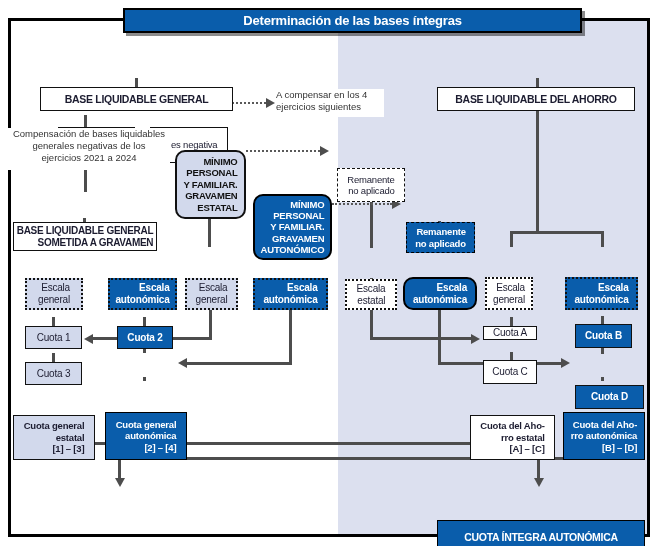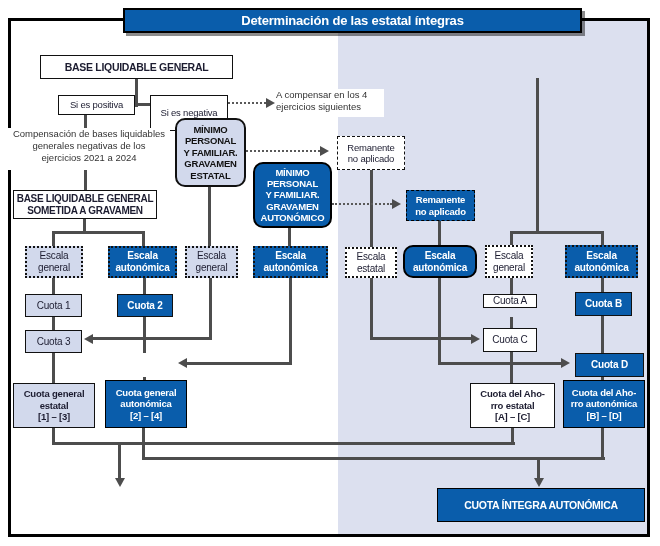--- a/index.html
+++ b/index.html
@@ -7,23 +7,23 @@
          font-family:"Liberation Sans", sans-serif;}
   .frame{position:absolute;left:8px;top:18px;width:642px;height:519px;
          border:3px solid #000;box-sizing:border-box;background:transparent;}
   .panel{position:absolute;left:338px;top:21px;width:309px;height:513px;background:#dce0ef;}
   .title-bar{position:absolute;left:123px;top:8px;width:459px;height:25px;z-index:6;
          background:#0a5dab;border:2.5px solid #000;box-sizing:border-box;
          box-shadow:3px 3px 0 rgba(0,0,0,.45);
          display:flex;align-items:center;justify-content:center;
          color:#fff;font-weight:bold;font-size:13px;letter-spacing:-.2px;}
   .box{position:absolute;box-sizing:border-box;z-index:4;
-       display:flex;align-items:center;justify-content:center;text-align:center;
+       display:flex;align-items:center;justify-content:center;text-align:right;
        white-space:pre-line;background:#fff;border:1.2px solid #111;
-       color:#1c1c30;font-size:10px;line-height:1.2;letter-spacing:-.2px;}
+       color:#1c1c30;font-size:10px;line-height:1.2;letter-spacing:-.2px;margin-top:32px;}
   .lav{background:#d2d9ec;}
   .blue{background:#0a5dab;color:#fff;font-weight:bold;}
   .dotted{border:2px dotted #111;}
   .dashed{border:1.6px dashed #111;}
   .hdr{font-weight:bold;font-size:10.5px;letter-spacing:-.3px;border-width:1.5px;}
   .sm{font-size:9.5px;}
   .b{font-weight:bold;}
   .thick{border-width:2px;border-radius:10px;}
   .label{position:absolute;z-index:4;background:#fff;white-space:pre-line;
          font-size:9.5px;line-height:1.25;color:#333;}
@@ -34,21 +34,21 @@
   .arr-right{border-top:5px solid transparent;border-bottom:5px solid transparent;border-left:9px solid #4d4d4d;}
   .arr-down{border-left:5px solid transparent;border-right:5px solid transparent;border-top:9px solid #4d4d4d;}
 </style>
 </head>
 <body>
 
 <div class="stage">
 
   <div class="panel"></div>
   <div class="frame"></div>
-  <div class="title-bar">Determinación de las estatal íntegras</div>
+  <div class="title-bar">Determinación de las bases íntegras</div>
 
   <div class="line" style="left:135px;top:78px;width:3px;height:29px"></div>
   <div class="line" style="left:122px;top:103px;width:30px;height:3px"></div>
   <div class="line" style="left:84px;top:115px;width:3px;height:77px"></div>
   <div class="line" style="left:83px;top:218px;width:3px;height:16px"></div>
   <div class="line" style="left:52px;top:231px;width:93px;height:3px"></div>
   <div class="line" style="left:52px;top:231px;width:3px;height:16px"></div>
   <div class="line" style="left:142px;top:231px;width:3px;height:16px"></div>
   <div class="line" style="left:208px;top:187px;width:3px;height:60px"></div>
   <div class="line" style="left:288px;top:228px;width:3px;height:19px"></div>
@@ -135,20 +135,21 @@
   <div class="box lav" style="left:25px;top:330px;width:57px;height:23px">Cuota 3</div>
 
   <div class="box lav sm b" style="left:13px;top:383px;width:82px;height:45px;border-width:1.5px">Cuota general
 estatal
 [1] – [3]</div>
   <div class="box blue sm" style="left:105px;top:380px;width:82px;height:48px;border-width:1.5px;border-color:#000">Cuota general
 autonómica
 [2] – [4]</div>
 
 
+  <div class="box hdr" style="left:437px;top:55px;width:198px;height:24px">BASE LIQUIDABLE DEL AHORRO</div>
   <div class="box dashed sm" style="left:337px;top:136px;width:68px;height:34px">Remanente
 no aplicado</div>
   <div class="box blue dashed sm" style="left:406px;top:190px;width:69px;height:31px;border-color:#000">Remanente
 no aplicado</div>
 
   <div class="box dotted" style="left:345px;top:247px;width:52px;height:31px">Escala
 estatal</div>
   <div class="box blue thick" style="left:403px;top:245px;width:74px;height:33px;border-color:#000">Escala
 autonómica</div>
   <div class="box dotted" style="left:485px;top:245px;width:48px;height:33px">Escala

